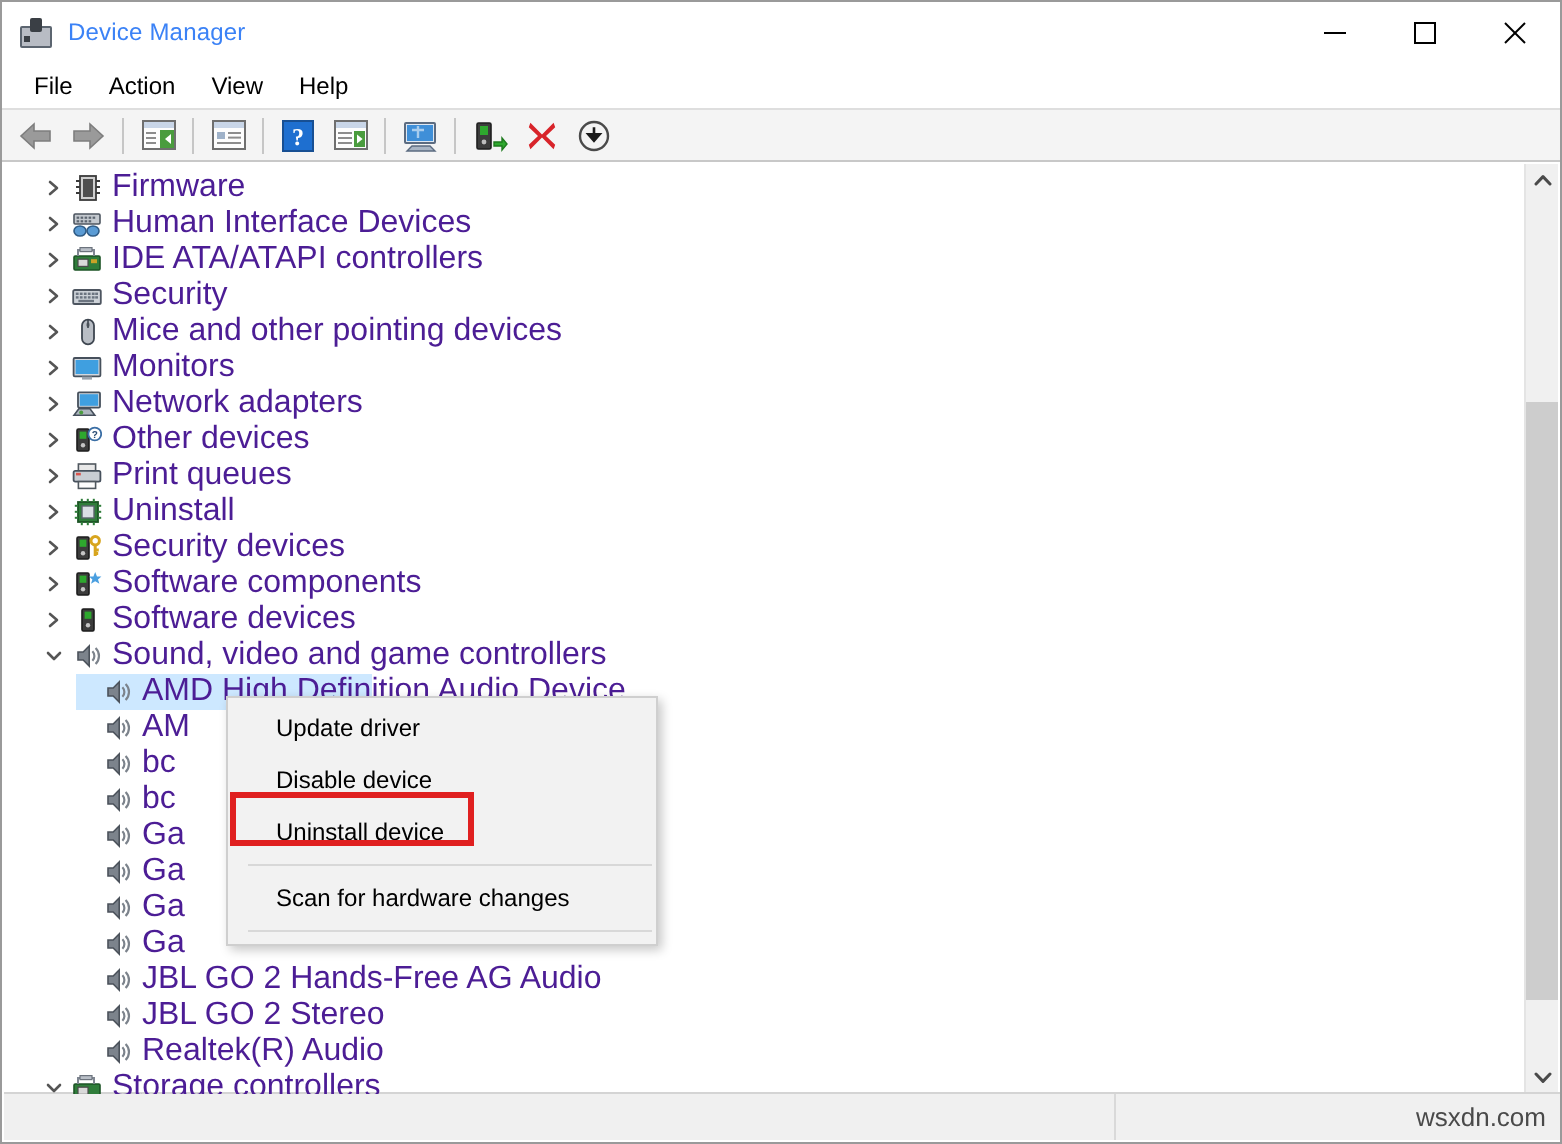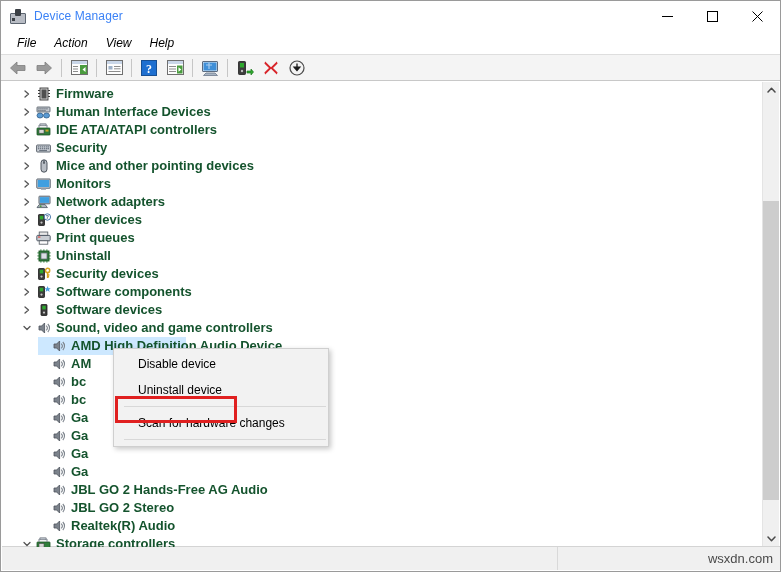--- a/index.html
+++ b/index.html
@@ -86,21 +86,20 @@
   .menubar {
     position: absolute;
     left: 0; top: 31px;
     width: 100%;
     height: 22px;
     background: #ffffff;
     display: flex;
     align-items: center;
     padding-left: 7px;
     box-sizing: border-box;
-    font-style: italic;
   }
   .menu-item {
     font-size: 12px;
     color: #000000;
     padding: 2px 9px;
     line-height: 15px;
   }
 
   
   .toolbar {
@@ -163,24 +162,23 @@
   }
   .trow .ico {
     width: 17px; height: 18px;
     display: flex;
     align-items: center;
     justify-content: center;
     flex: none;
     margin-right: 4px;
   }
   .trow .lbl {
-    font-size: 13px;
-    color: #14532d;
+    font-size: 16px;
+    color: #4c1d95;
     line-height: 18px;
-    font-weight: bold;
   }
   .trow.selected .selbg {
     position: absolute;
     left: 0; top: 0;
     height: 18px;
     background: #cde8ff;
     z-index: 0;
   }
   .trow .chev, .trow .ico, .trow .lbl { position: relative; z-index: 1; }
 
@@ -830,20 +828,21 @@
               <rect x="4" y="0.8" width="6" height="2" fill="#b9bfc7" stroke="#6c737d" stroke-width="0.6"></rect>
             </svg>
         </span>
         <span class="lbl">Storage controllers</span>
       </div>
 
     </div>
   </div>
 
   <div class="ctxmenu">
+    <div class="ctx-item">Update driver</div>
     <div class="ctx-item">Disable device</div>
     <div class="ctx-item">Uninstall device</div>
     <div class="ctx-sep"></div>
     <div class="ctx-item">Scan for hardware changes</div>
     <div class="ctx-sep"></div>
     <div class="ctx-highlight-box"></div>
   </div>
 
   <div class="vscroll">
     <div class="vs-arrow up">

